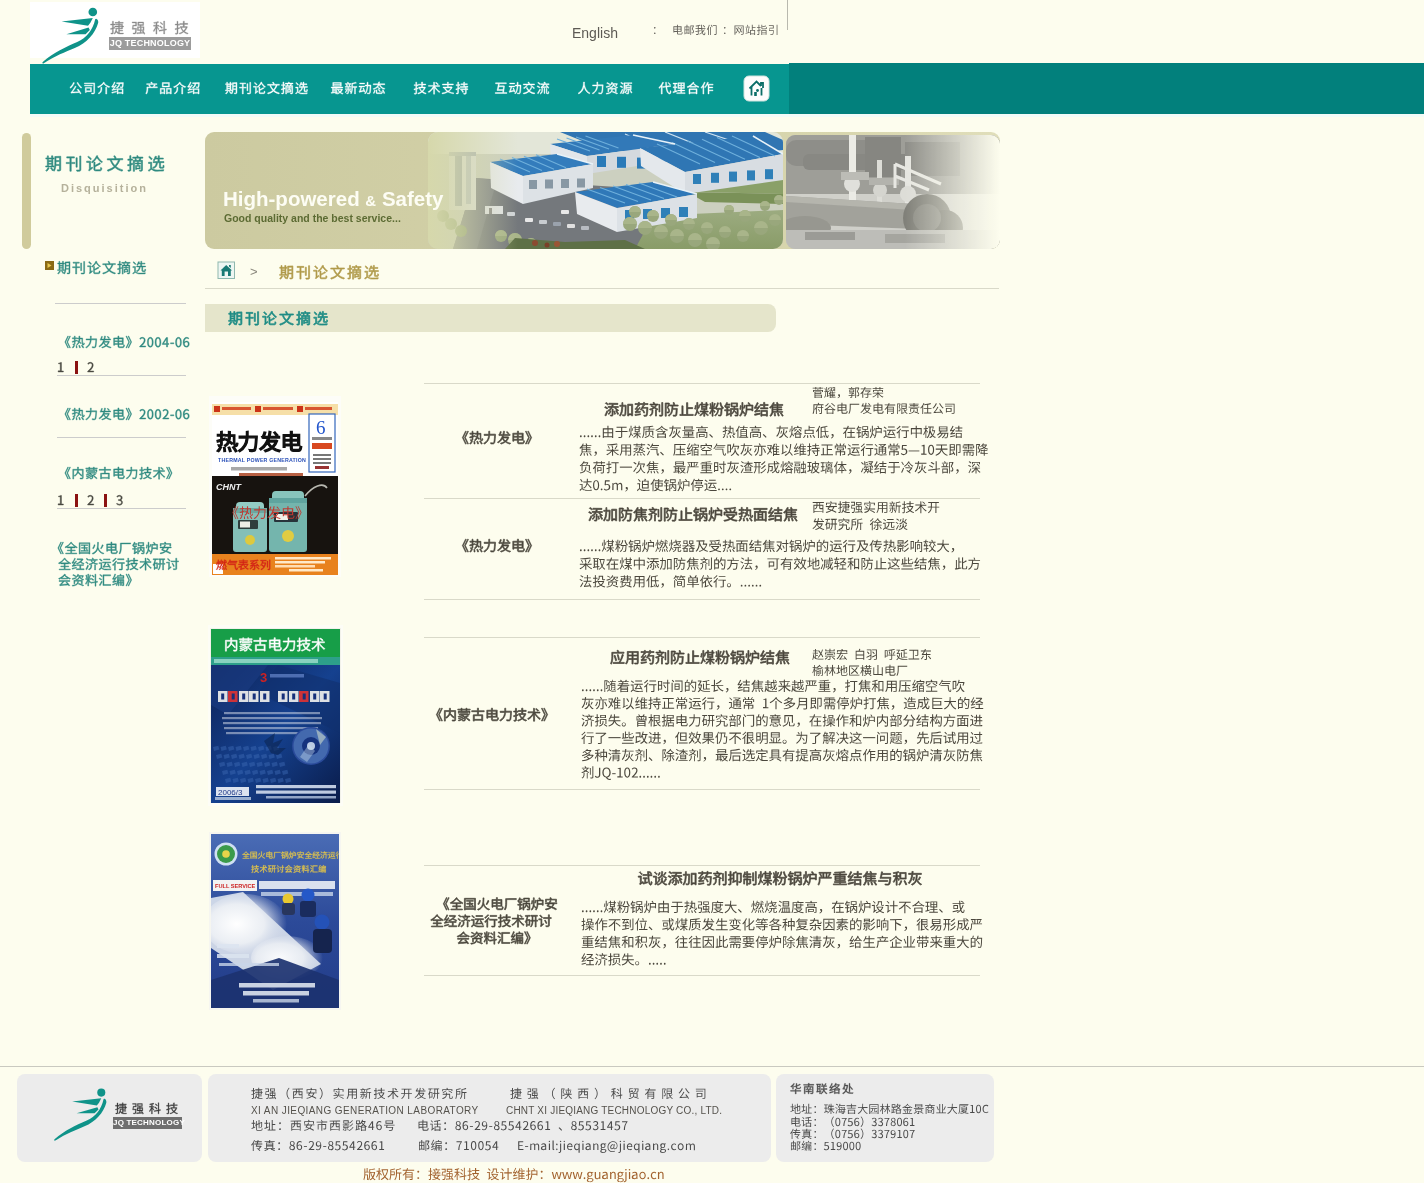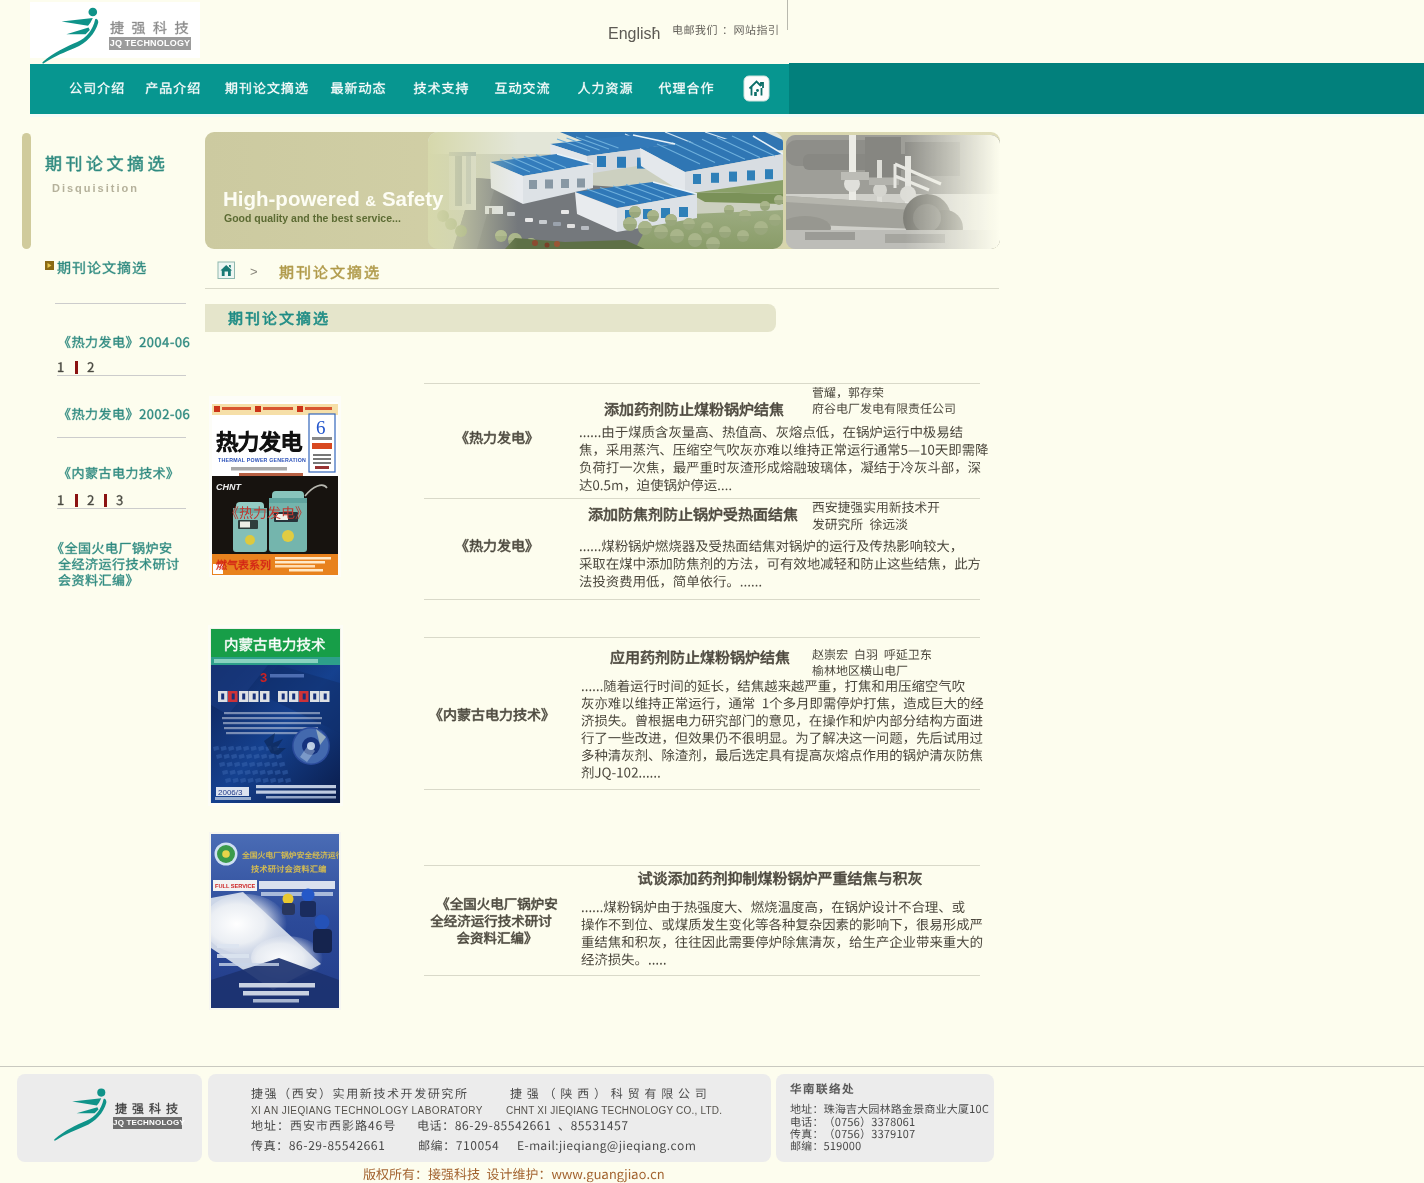--- a/index.html
+++ b/index.html
@@ -1,46 +1,46 @@
 <!DOCTYPE html>
 <html><head><meta charset="utf-8"><title>p</title><style>
 *{margin:0;padding:0;box-sizing:border-box}
 html,body{width:1424px;height:1183px;background:#fdfdee;font-family:"Liberation Sans",sans-serif;}
 #page{position:relative;width:1424px;height:1183px;overflow:hidden}
 .ab{position:absolute}
 #ov{position:absolute;left:0;top:0;pointer-events:none}
 </style></head><body>
 <div id="page">
     <div class="ab" style="left:30px;top:2px;width:170px;height:56px;background:#fff"></div>
-    <div class="ab" style="left:608px;top:25px;width:60px;height:14px;font-size:16px;color:#5d5a54">English</div>
+    <div class="ab" style="left:572px;top:25px;width:60px;height:14px;font-size:14px;color:#5d5a54">English</div>
     <div class="ab" style="left:787px;top:0px;width:1px;height:30px;background:#b9b9ae"></div>
     <div class="ab" style="left:30px;top:64px;width:759px;height:50px;background:#079690"></div>
     <div class="ab" style="left:789px;top:63px;width:635px;height:51px;background:#02807c"></div>
     <div class="ab" style="left:30px;top:114px;width:1394px;height:3px;background:#f2fbf7"></div>
     <div class="ab" style="left:22px;top:133px;width:9px;height:116px;background:#d0cb9c;border-radius:5px"></div>
-    <div class="ab" style="left:52px;top:182px;width:150px;height:14px;font-size:11px;font-weight:bold;letter-spacing:2px;color:#b5b19b">Disquisition</div>
+    <div class="ab" style="left:61px;top:182px;width:150px;height:14px;font-size:11px;font-weight:bold;letter-spacing:2px;color:#b5b19b">Disquisition</div>
     <div class="ab" style="left:55px;top:303px;width:131px;height:1px;background:#cccccc"></div>
     <div class="ab" style="left:57px;top:375px;width:129px;height:1px;background:#cccccc"></div>
     <div class="ab" style="left:57px;top:437px;width:129px;height:1px;background:#cccccc"></div>
     <div class="ab" style="left:57px;top:508px;width:129px;height:1px;background:#cccccc"></div>
     <div class="ab" style="left:250px;top:264px;width:20px;height:16px;font-size:13px;color:#8a877c">&gt;</div>
     <div class="ab" style="left:205px;top:288px;width:794px;height:1px;background:#d9d9c9"></div>
     <div class="ab" style="left:205px;top:304px;width:571px;height:28px;background:#e5e5cb;border-radius:0 8px 8px 0"></div>
     <div class="ab" style="left:424px;top:383px;width:556px;height:1px;background:#d9d9c9"></div>
     <div class="ab" style="left:424px;top:498px;width:556px;height:1px;background:#d9d9c9"></div>
     <div class="ab" style="left:424px;top:599px;width:556px;height:1px;background:#d9d9c9"></div>
     <div class="ab" style="left:424px;top:637px;width:556px;height:1px;background:#d9d9c9"></div>
     <div class="ab" style="left:424px;top:789px;width:556px;height:1px;background:#d9d9c9"></div>
     <div class="ab" style="left:424px;top:865px;width:556px;height:1px;background:#d9d9c9"></div>
     <div class="ab" style="left:424px;top:975px;width:556px;height:1px;background:#d9d9c9"></div>
     <div class="ab" style="left:0px;top:1066px;width:1424px;height:1px;background:#c9c9c0"></div>
     <div class="ab" style="left:17px;top:1074px;width:185px;height:88px;background:#ececec;border-radius:8px"></div>
     <div class="ab" style="left:208px;top:1074px;width:563px;height:88px;background:#ececec;border-radius:8px"></div>
     <div class="ab" style="left:776px;top:1074px;width:218px;height:88px;background:#ececec;border-radius:8px"></div>
-    <div class="ab" style="left:251px;top:1105px;width:260px;height:12px;font-size:10px;color:#55524c;letter-spacing:0.4px">XI AN JIEQIANG TECHNOLOGY LABORATORY</div>
+    <div class="ab" style="left:251px;top:1105px;width:260px;height:12px;font-size:10px;color:#55524c;letter-spacing:0.4px">XI AN JIEQIANG GENERATION LABORATORY</div>
     <div class="ab" style="left:506px;top:1105px;width:260px;height:12px;font-size:10px;color:#55524c;letter-spacing:0.2px">CHNT XI JIEQIANG TECHNOLOGY CO., LTD.</div>
     <div class="ab" style="left:113px;top:1117px;width:69px;height:12px;background:#6f6f6f;color:#fff;font-size:8px;font-weight:bold;text-align:center;line-height:12px;letter-spacing:0.2px;white-space:nowrap">JQ TECHNOLOGY</div>
     <div class="ab" style="left:109px;top:37px;width:82px;height:13px;background:#9c9c9c;color:#fff;font-size:9px;font-weight:bold;text-align:center;line-height:13px;letter-spacing:0.2px;white-space:nowrap">JQ TECHNOLOGY</div>
     <svg id="ov" width="1424" height="1183" viewBox="0 0 1424 1183">
       <defs>
         <path id="qa" d="M43 -14c2 8 2 17 2 23l9 -1c0 -6 -2 -15 -3 -23ZM69 -14c3 7 6 17 8 23l9 -2c-1 -6 -5 -16 -8 -23ZM94 -15c6 8 13 19 16 25l9 -4c-3 -7 -11 -17 -17 -25ZM22 -18c-4 9 -11 18 -16 24l9 4c6 -6 12 -17 16 -25ZM27 -105v17h-19v9h19v19l-21 6l2 9l19 -5v19c0 2 -1 2 -2 2c-2 0 -7 0 -13 0c1 2 2 6 3 8c8 0 13 0 16 -2c3 -1 4 -4 4 -9v-22l16 -4l-1 -9l-15 4v-17h15v-9h-15v-17ZM71 -105v18h-17v8h17c0 8 -1 16 -2 22l-10 -6l-5 6c4 2 8 5 13 8c-3 9 -9 16 -19 22c2 2 5 5 6 7c10 -6 17 -13 21 -23c6 4 11 8 15 11l5 -7c-4 -3 -10 -8 -17 -12c2 -8 3 -16 4 -27h17c0 37 0 59 14 59c7 0 10 -4 11 -18c-2 -1 -6 -2 -7 -4c0 10 -1 14 -4 14c-7 0 -7 -19 -6 -59h-26v-18Z"></path>
         <path id="qb" d="M51 -105v22v5h-41v10h40c-2 23 -10 51 -44 71c2 2 6 5 7 7c36 -22 45 -53 47 -79h43c-2 44 -5 62 -10 66c-2 2 -3 2 -6 2c-3 0 -11 0 -20 -1c2 3 3 7 3 10c8 0 16 1 20 0c5 0 8 -1 11 -5c6 -6 8 -25 11 -77c0 -1 0 -5 0 -5h-52v-5v-22Z"></path>
         <path id="qc" d="M84 -99c5 6 12 14 16 19l7 -5c-4 -4 -11 -12 -16 -18ZM18 -65c1 -1 6 -2 13 -2h18c-8 26 -22 46 -45 60c2 2 6 5 7 7c16 -10 28 -23 37 -38c5 9 11 18 19 24c-11 8 -23 13 -36 16c2 2 4 6 5 8c14 -4 27 -10 39 -18c11 8 25 14 41 18c1 -3 4 -6 6 -8c-15 -3 -28 -8 -40 -16c11 -10 19 -22 24 -38l-6 -3h-2h-42c2 -4 3 -9 4 -13h57v-9h-54c2 -9 4 -18 5 -27l-10 -2c-1 10 -3 20 -5 29h-23c4 -7 7 -15 9 -23l-10 -2c-2 10 -7 20 -8 22c-2 3 -3 5 -5 5c1 2 3 7 3 9ZM74 -19c-8 -7 -15 -16 -20 -26h39c-5 10 -11 19 -19 26Z"></path>
         <path id="qd" d="M56 -51v18h-31v-18ZM66 -51h32v18h-32ZM56 -60h-31v-18h31ZM66 -60v-18h32v18ZM16 -87v71h10v-8h31v13c0 15 4 18 18 18c3 0 24 0 28 0c13 0 16 -7 18 -26c-3 -1 -7 -2 -9 -4c-1 16 -2 20 -9 20c-5 0 -23 0 -27 0c-7 0 -9 -2 -9 -9v-13h42v-63h-42v-18h-10v18Z"></path>
         <path id="qe" d="M101 8l-27 -56l27 -56l-7 -2l-28 58l28 58ZM120 8l-27 -56l27 -56l-7 -2l-28 58l28 58Z"></path>

